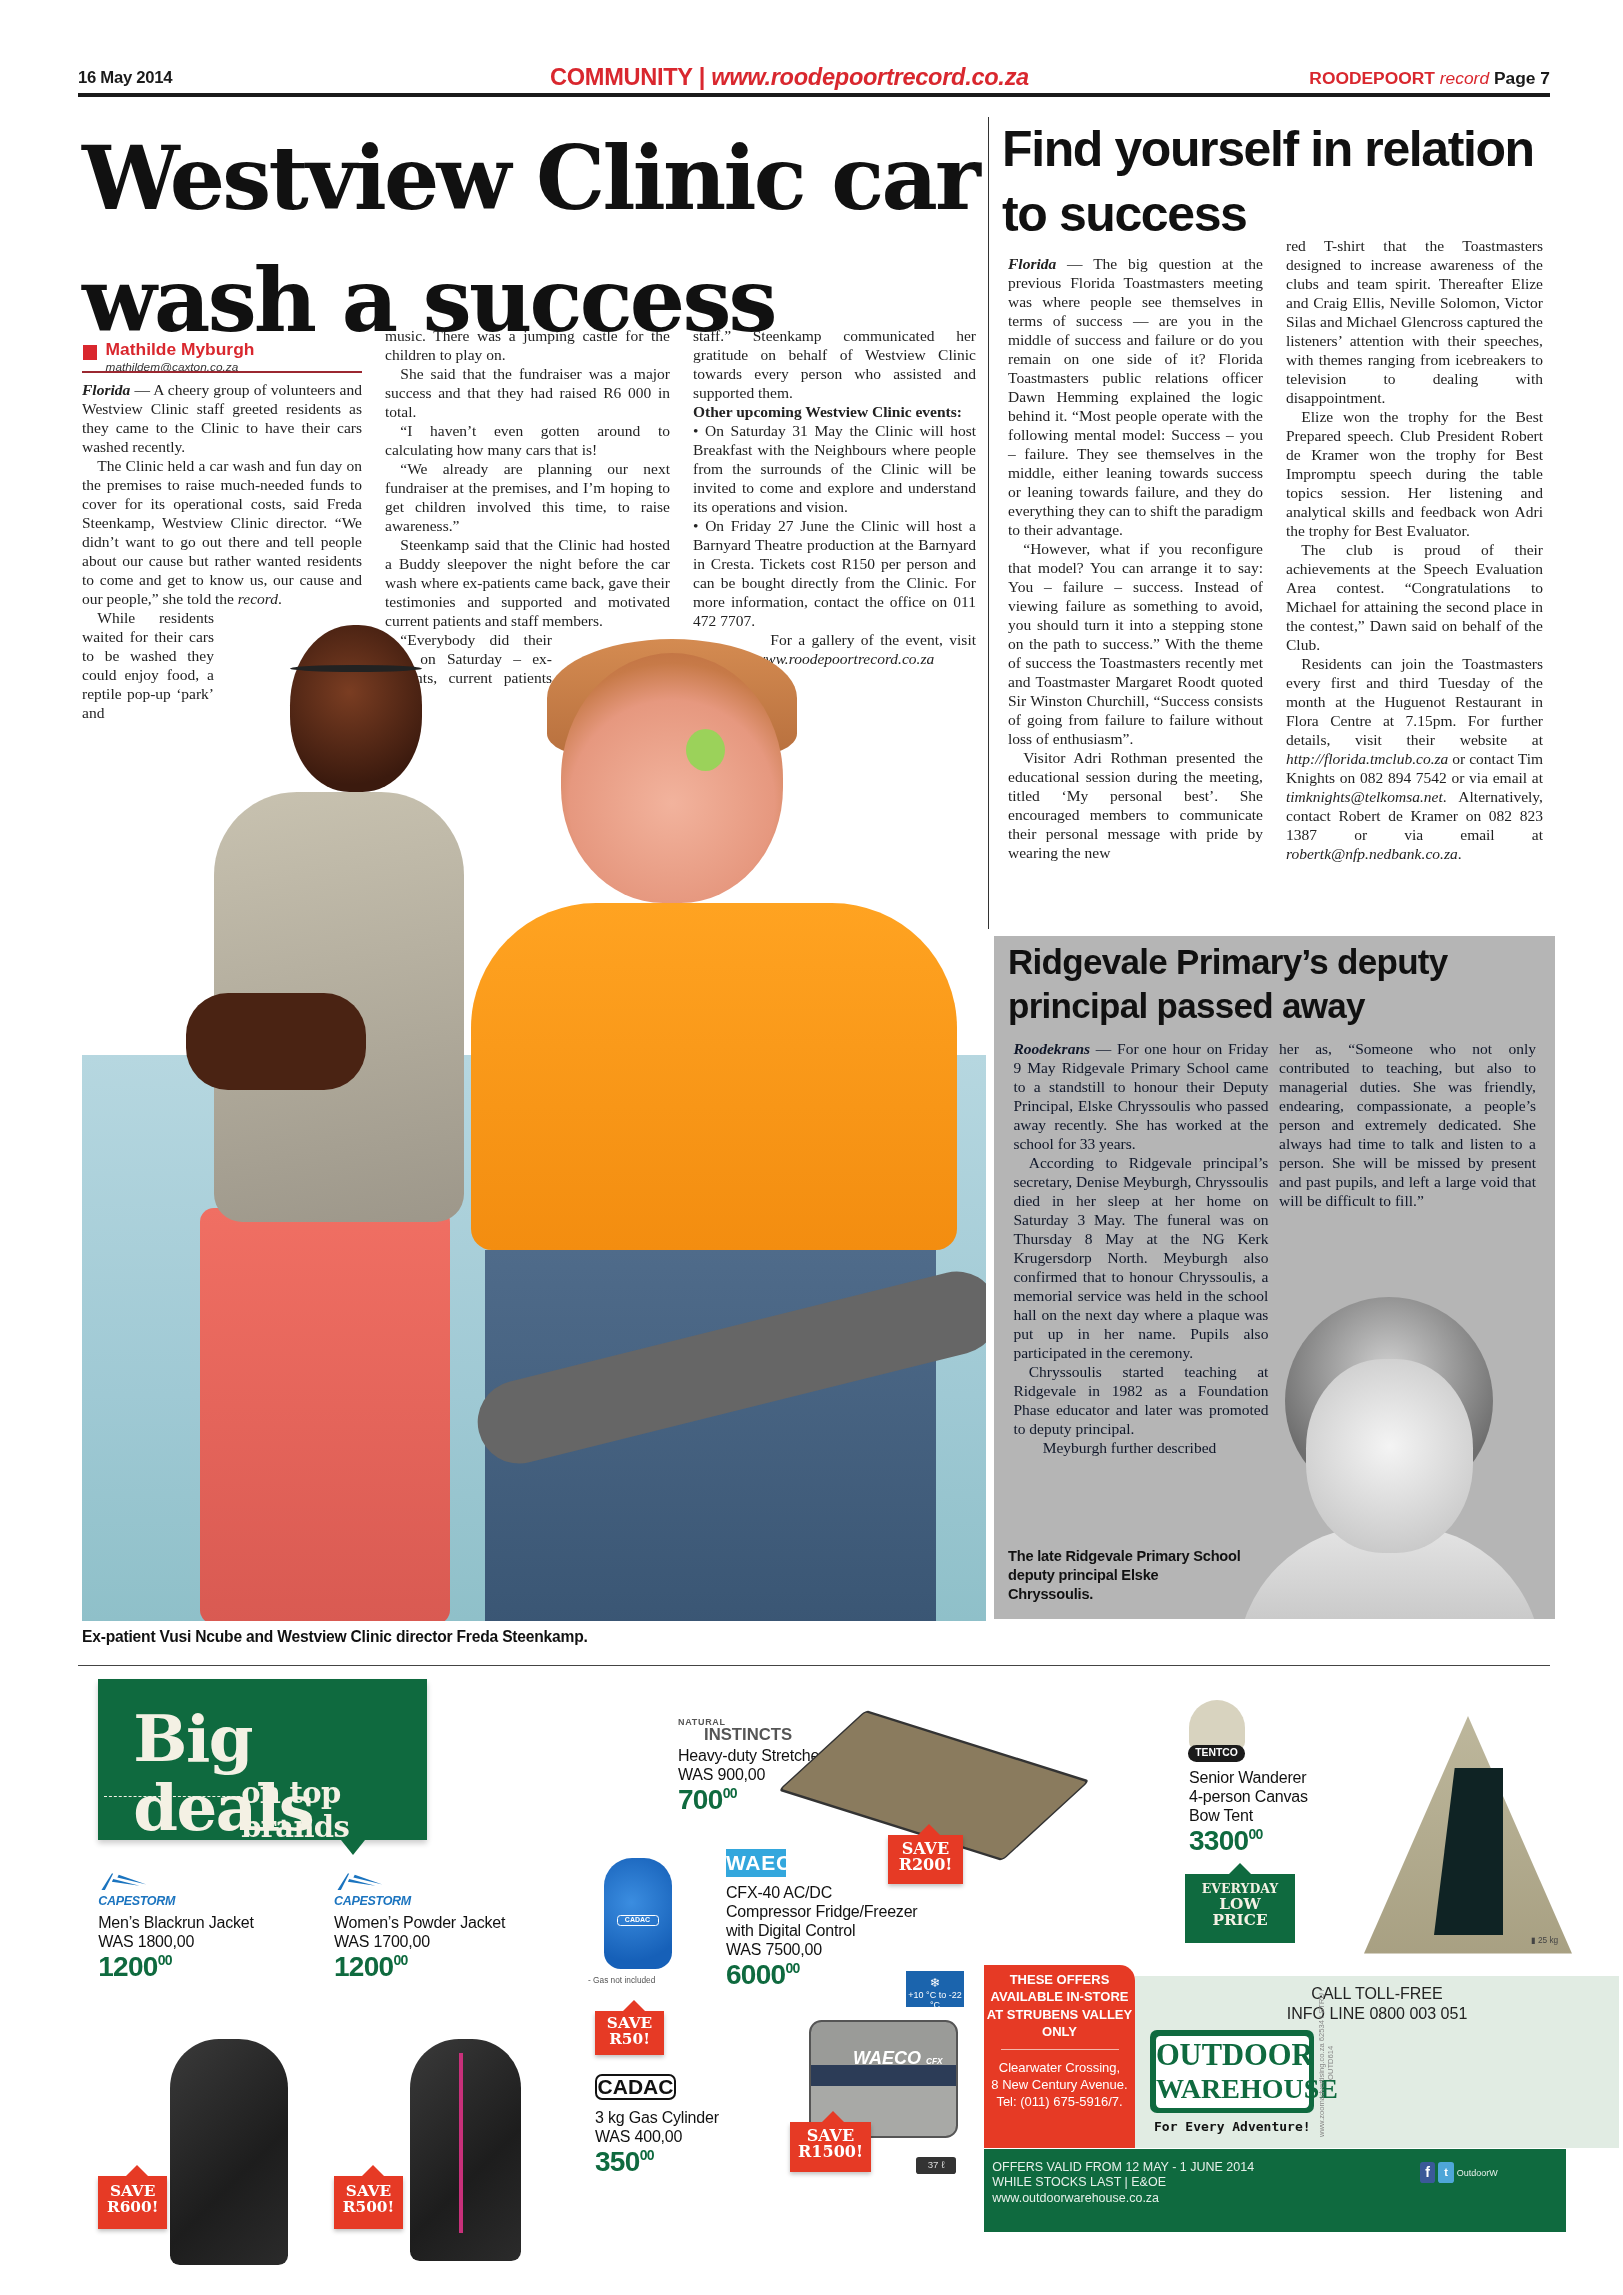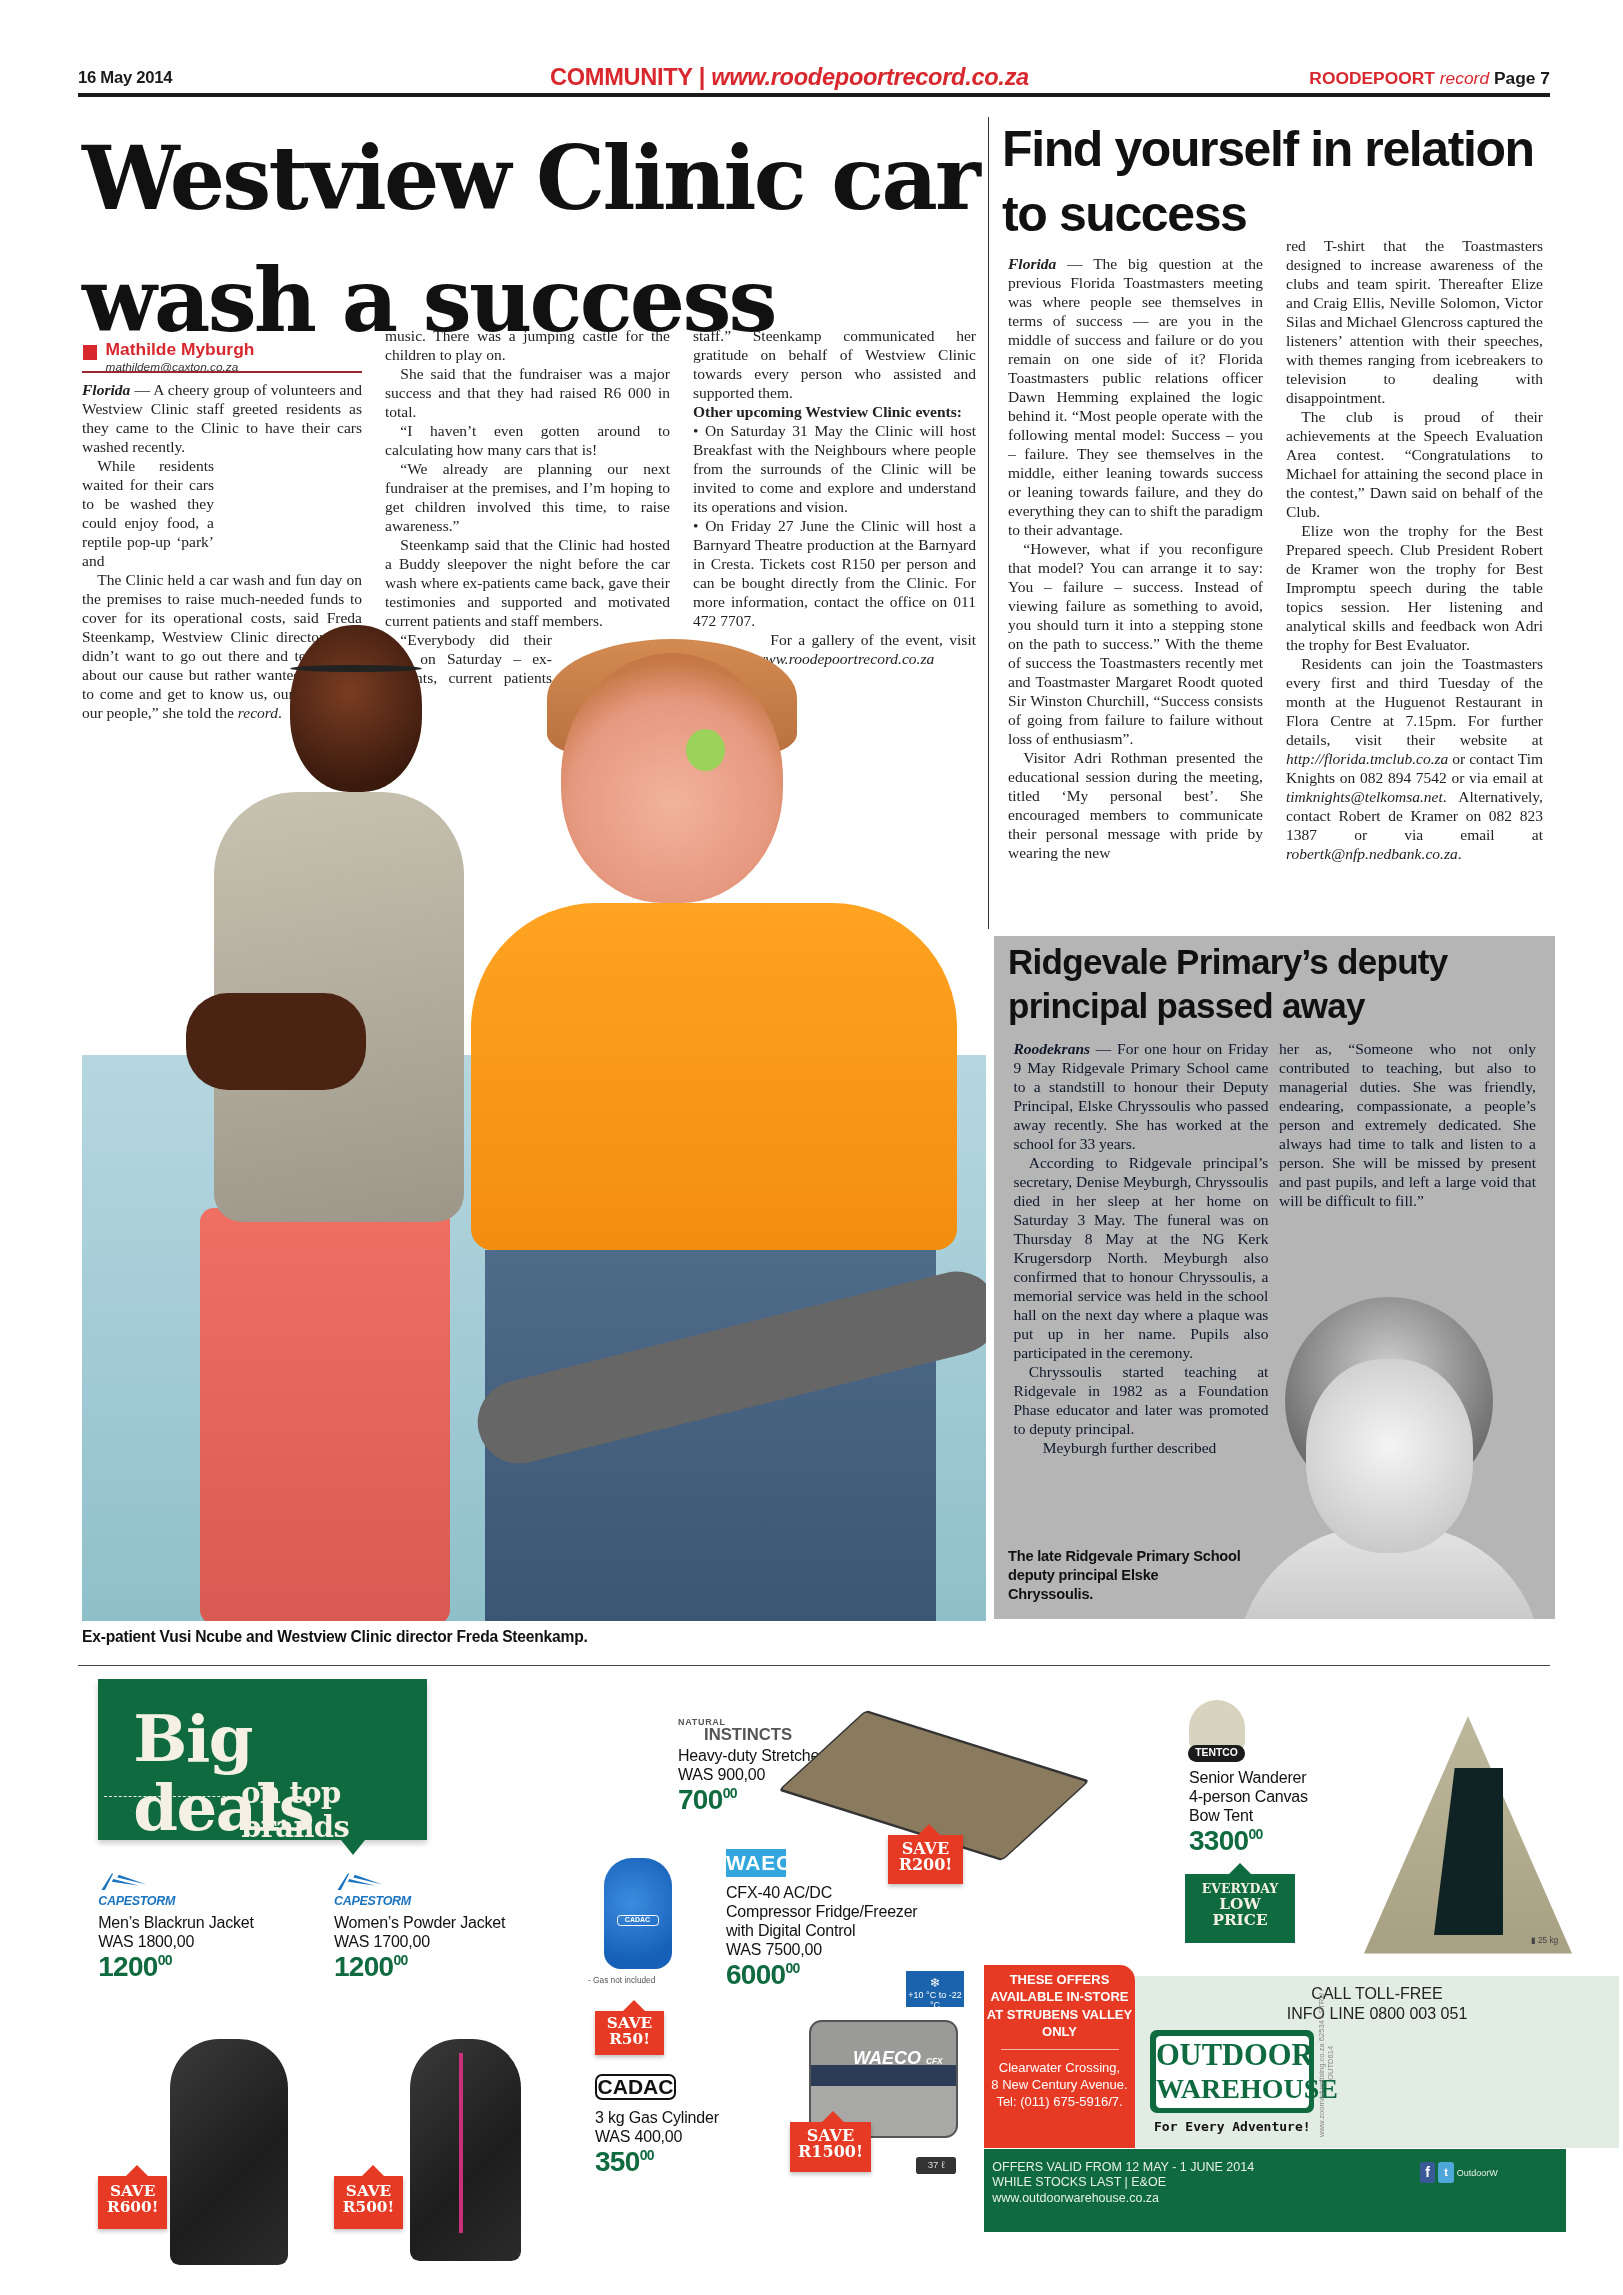--- a/index.html
+++ b/index.html
@@ -126,22 +126,22 @@
 
 <div class="abs byline">
   <div class="byline-square"></div>
   <div class="byline-name">Mathilde Myburgh</div>
   <div class="byline-email">mathildem@caxton.co.za</div>
 </div>
 <div class="abs byline-rule"></div>
 
 <div class="abs col" style="top:380px;left:82px;width:280px;">
   <p class="first"><b class="dl">Florida</b> <span>— A cheery group of volunteers and Westview Clinic staff greeted residents as they came to the Clinic to have their cars washed recently.</span></p>
+  <p><span>The Clinic held a car wash and fun day on the premises to raise much-needed funds to cover for its operational costs, said Freda Steenkamp, Westview Clinic director. “We didn’t want to go out there and tell people about our cause but rather wanted residents to come and get to know us, our cause and our people,” she told the</span> <i>record</i><span>.</span></p>
   <p style="width:132px;"><span>While residents waited for their cars to be washed they could enjoy food, a reptile pop-up ‘park’ and</span></p>
-  <p><span>The Clinic held a car wash and fun day on the premises to raise much-needed funds to cover for its operational costs, said Freda Steenkamp, Westview Clinic director. “We didn’t want to go out there and tell people about our cause but rather wanted residents to come and get to know us, our cause and our people,” she told the</span> <i>record</i><span>.</span></p>
 </div>
 
 <div class="abs col" style="top:326px;left:385px;width:285px;">
   <p class="first">music. There was a jumping castle for the children to play on.</p>
   <p>She said that the fundraiser was a major success and that they had raised R6 000 in total.</p>
   <p>“I haven’t even gotten around to calculating how many cars that is!</p>
   <p>“We already are planning our next fundraiser at the premises, and I’m hoping to get children involved this time, to raise awareness.”</p>
   <p>Steenkamp said that the Clinic had hosted a Buddy sleepover the night before the car wash where ex-patients came back, gave their testimonies and supported and motivated current patients and staff members.</p>
   <p style="width:167px;">“Everybody did their part on Saturday – ex-patients, current patients and</p>
 </div>
@@ -177,22 +177,22 @@
 </h2>
 
 <div class="abs col" style="top:236px;left:1008px;width:255px;margin-top:18px;">
   <p class="first"><b class="dl">Florida</b> <span>— The big question at the previous Florida Toastmasters meeting was where people see themselves in terms of success — are you in the middle of success and failure or do you remain on one side of it? Florida Toastmasters public relations officer Dawn Hemming explained the logic behind it. “Most people operate with the following mental model: Success – you – failure. They see themselves in the middle, either leaning towards success or leaning towards failure, and they do everything they can to shift the paradigm to their advantage.</span></p>
   <p>“However, what if you reconfigure that model? You can arrange it to say: You – failure – success. Instead of viewing failure as something to avoid, you should turn it into a stepping stone on the path to success.” With the theme of success the Toastmasters recently met and Toastmaster Margaret Roodt quoted Sir Winston Churchill, “Success consists of going from failure to failure without loss of enthusiasm”.</p>
   <p>Visitor Adri Rothman presented the educational session during the meeting, titled ‘My personal best’. She encouraged members to communicate their personal message with pride by wearing the new</p>
 </div>
 
 <div class="abs col" style="top:236px;left:1286px;width:257px;">
   <p class="first">red T-shirt that the Toastmasters designed to increase awareness of the clubs and team spirit. Thereafter Elize and Craig Ellis, Neville Solomon, Victor Silas and Michael Glencross captured the listeners’ attention with their speeches, with themes ranging from icebreakers to television to dealing with disappointment.</p>
+  <p>Elize won the trophy for the Best Prepared speech. Club President Robert de Kramer won the trophy for Best Impromptu speech during the table topics session. Her listening and analytical skills and feedback won Adri the trophy for Best Evaluator.</p>
   <p>The club is proud of their achievements at the Speech Evaluation Area contest. “Congratulations to Michael for attaining the second place in the contest,” Dawn said on behalf of the Club.</p>
-  <p>Elize won the trophy for the Best Prepared speech. Club President Robert de Kramer won the trophy for Best Impromptu speech during the table topics session. Her listening and analytical skills and feedback won Adri the trophy for Best Evaluator.</p>
   <p><span>Residents can join the Toastmasters every first and third Tuesday of the month at the Huguenot Restaurant in Flora Centre at 7.15pm. For further details, visit their website at</span> <i>http://florida.tmclub.co.za</i> <span>or contact Tim Knights on 082 894 7542 or via email at</span> <i>timknights@telkomsa.net</i><span>. Alternatively, contact Robert de Kramer on 082 823 1387 or via email at</span> <i>robertk@nfp.nedbank.co.za</i><span>.</span></p>
 </div>
 
 <div class="abs rv-box">
   <h2 class="rv-title">
     <span>Ridgevale Primary’s deputy</span><br>
     <span>principal passed away</span>
   </h2>
   <div class="rv-photo">
     <div class="shoulders"></div>

